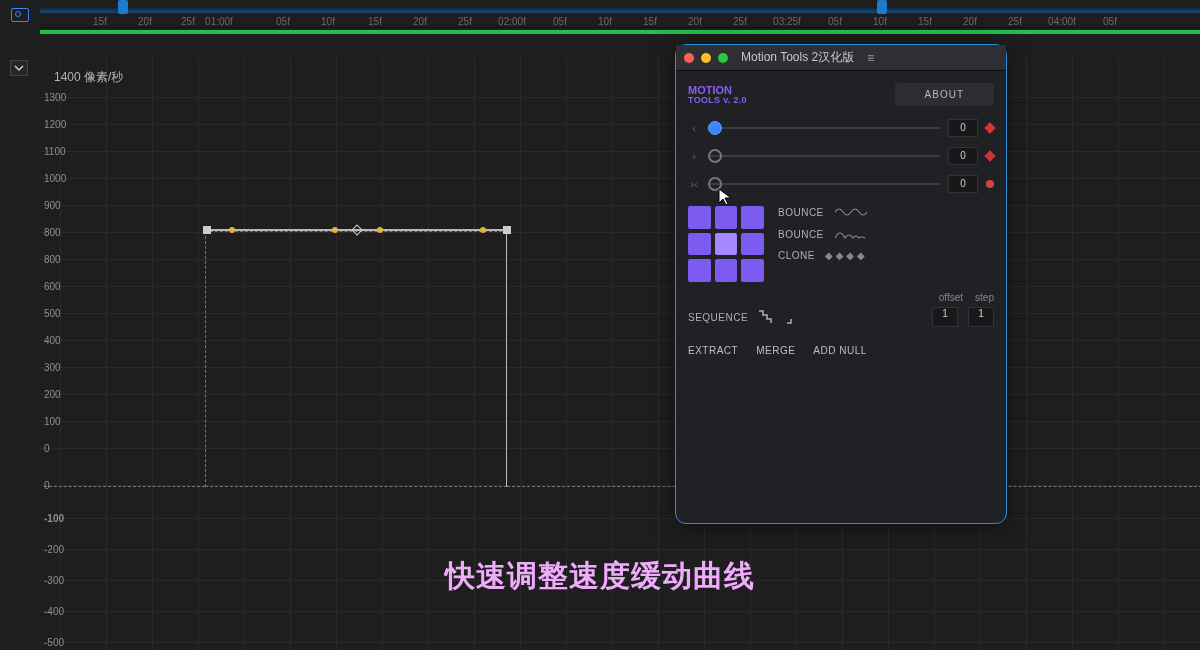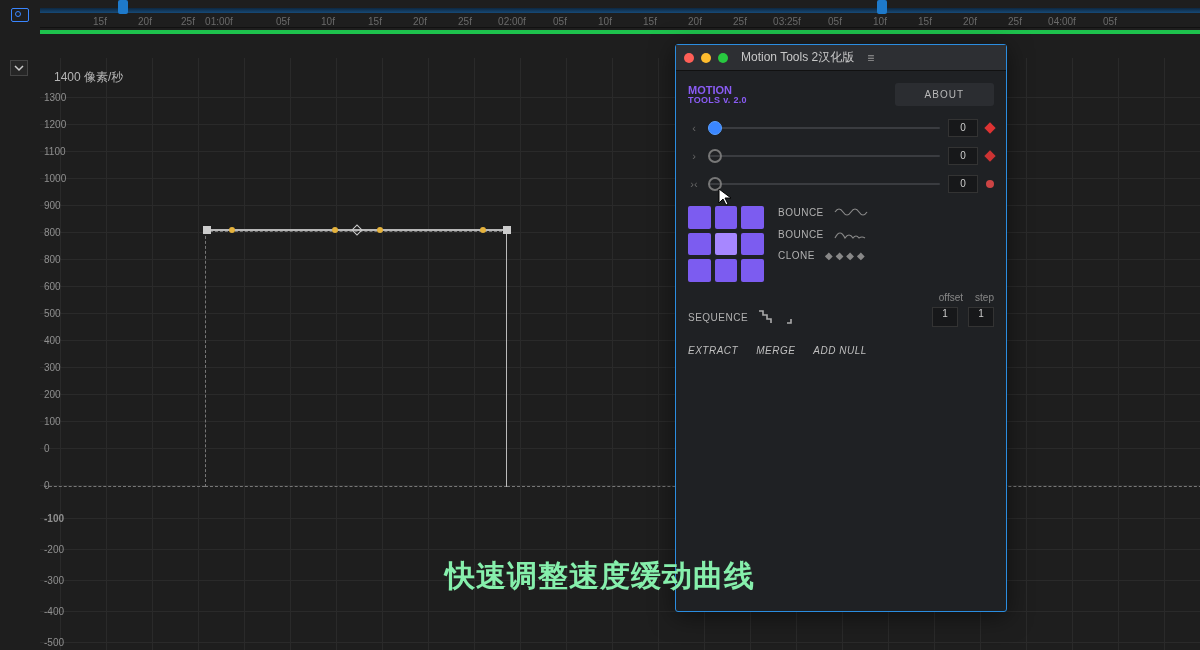--- a/index.html
+++ b/index.html
@@ -34,22 +34,22 @@
 
   .dash-box{position:absolute;border:1px dashed #777;}
   .curve-seg{position:absolute;background:#b8b8b8;height:2px;}
   .kf{position:absolute;width:8px;height:8px;background:#ccc;transform:translate(-50%,-50%);}
   .kf.hollow{background:transparent;border:1.5px solid #ccc;transform:translate(-50%,-50%) rotate(45deg);}
   .handle-dot{position:absolute;width:6px;height:6px;border-radius:50%;background:#e5b23c;transform:translate(-50%,-50%);}
   .thin-line{position:absolute;height:1px;background:#bbb;}
 
   
   .panel{
-    position:absolute; left:675px; top:44px; width:332px; height:568px;
-    background:#1f2124; border:1px solid #2b8de0; border-radius:3px;
+    position:absolute; left:675px; top:44px; width:332px; height:480px;
+    background:#1f2124; border:1px solid #2b8de0; border-radius:11px;
     box-shadow:0 4px 24px rgba(0,0,0,0.5);
     color:#cfcfcf; font-size:11px;
   }
   .panel-titlebar{height:26px;background:#2d2f33;display:flex;align-items:center;padding:0 8px;gap:7px;border-bottom:1px solid #111;}
   .traffic{width:10px;height:10px;border-radius:50%;}
   .tr-r{background:#ff5f57;} .tr-y{background:#febc2e;} .tr-g{background:#28c840;}
   .panel-title{margin-left:6px;color:#c8c8c8;font-size:12px;}
   .hamburger{margin-left:6px;color:#999;font-size:12px;}
 
   .panel-body{padding:12px 12px;}
@@ -76,25 +76,25 @@
   .presets{flex:1;display:flex;flex-direction:column;gap:10px;}
   .preset{display:flex;align-items:center;gap:10px;color:#b1b1b1;font-size:10px;letter-spacing:0.5px;}
   .preset svg{stroke:#888;}
 
   .os-row{display:flex;justify-content:flex-end;gap:12px;color:#888;font-size:10px;margin-top:10px;}
   .seq{display:flex;align-items:center;gap:10px;margin-top:4px;}
   .seq-lbl{font-size:10px;color:#b1b1b1;letter-spacing:0.5px;}
   .stairs{width:18px;height:14px;}
   .num-in{width:26px;height:20px;background:#17181a;border:1px solid #333;color:#ccc;text-align:center;font-size:10px;}
 
-  .btn-row{display:flex;gap:18px;margin-top:18px;font-style:italic;}
+  .btn-row{display:flex;gap:18px;margin-top:18px;}
   .btn,.btn-wide{color:#bfbfbf;font-size:10px;letter-spacing:0.5px;cursor:pointer;}
   .btn-row2{display:flex;gap:30px;margin-top:18px;}
 
-  .caption{position:absolute;left:50%;top:556px;transform:translateX(-50%);font-size:30px;font-weight:700;color:#86efac;letter-spacing:1px;}
+  .caption{position:absolute;left:50%;top:556px;transform:translateX(-50%);font-size:30px;font-weight:700;color:#f0abfc;letter-spacing:1px;}
 
   .cursor{position:absolute;width:14px;height:20px;pointer-events:none;}
 </style>
 </head>
 <body>
 
 <div class="top-toolbar">
     <div class="comp-icon"></div>
   </div>
 <div class="dropdown-btn">

